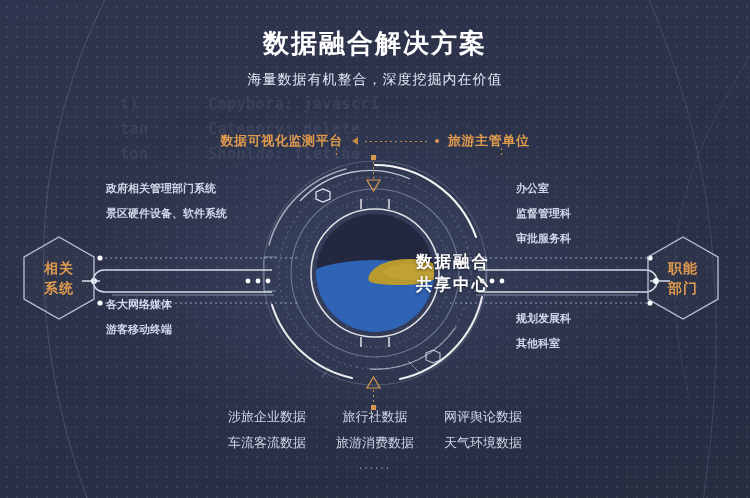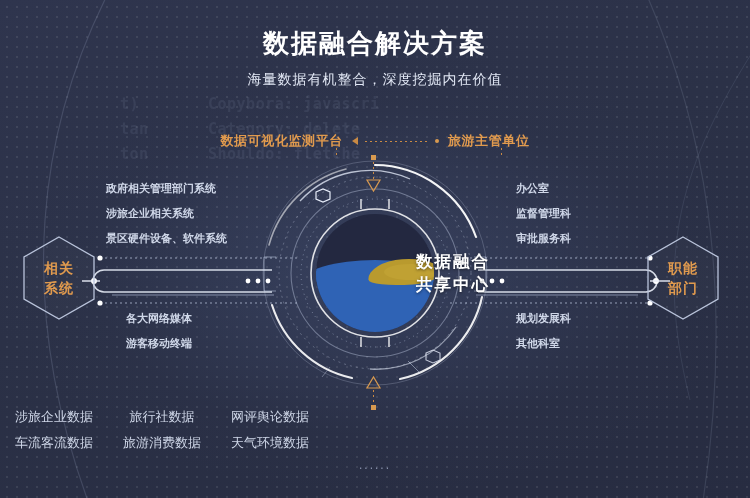--- a/index.html
+++ b/index.html
@@ -74,28 +74,28 @@
     border-right:6px solid #c98a44;
     margin-right:-2px;
   }
   .enddot{ width:4px;height:4px;background:#d89a50;border-radius:50%; margin-left:-1px; }
 
   
   .col{ position:absolute; color:#cfd7e8; font-size:11px; line-height:25px; white-space:nowrap;font-weight:bold; }
   .col.left  { left:106px; }
   .col.right { left:516px; }
   .lt-top { top:176px; }
-  .lt-bot { top:306px;margin-left:20px; }
+  .lt-bot { top:292px; }
   .rt-top { top:176px; }
   .rt-bot { top:306px; }
 
   
   .bottomgrid{
     position:absolute; top:404px; left:0; width:750px;
-    display:flex; gap:0px;
+    display:flex; justify-content:center; gap:0px;
   }
   .bcol{ width:108px; text-align:center; color:#cfd7e8; font-size:13px; line-height:26px; }
   .ellipsis{
     position:absolute; top:458px; left:0; width:750px; text-align:center;
     color:#8a93ad; font-size:12px; letter-spacing:2px;
   }
 
   
   .hex{
     position:absolute; width:78px; height:88px;
@@ -236,21 +236,20 @@
       <polygon points="39,3 74,23 74,65 39,85 4,65 4,23" fill="rgba(255,255,255,0.02)" stroke="#b9c3da" stroke-width="1.3"></polygon>
     </svg>
     <div class="hextext">
       <div>职能</div>
       <div>部门</div>
     </div>
   </div>
 
   <div class="col left lt-top">
     <div>政府相关管理部门系统</div>
-    <div>涉旅企业相关系统</div>
     <div>景区硬件设备、软件系统</div>
   </div>
   <div class="col left lt-bot">
     <div>各大网络媒体</div>
     <div>游客移动终端</div>
   </div>
 
   <div class="col right rt-top">
     <div>办公室</div>
     <div>监督管理科</div>

